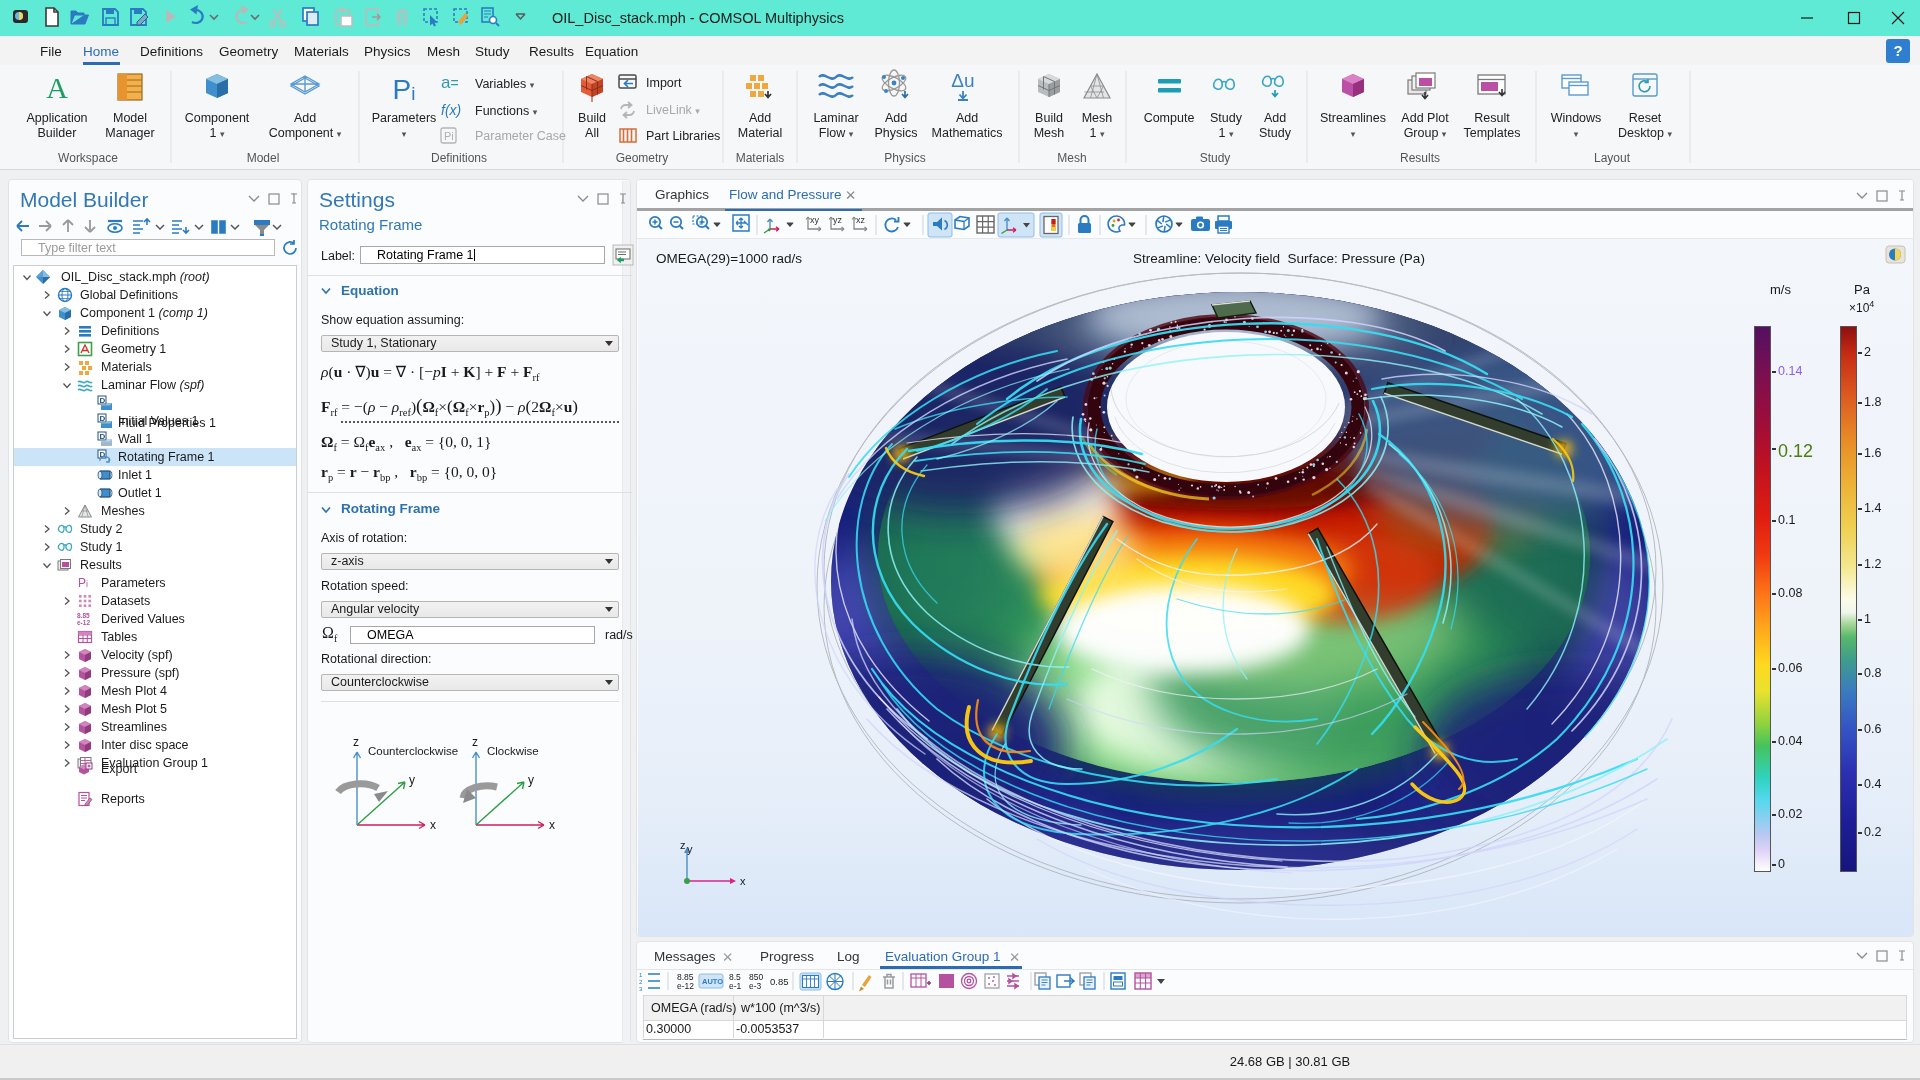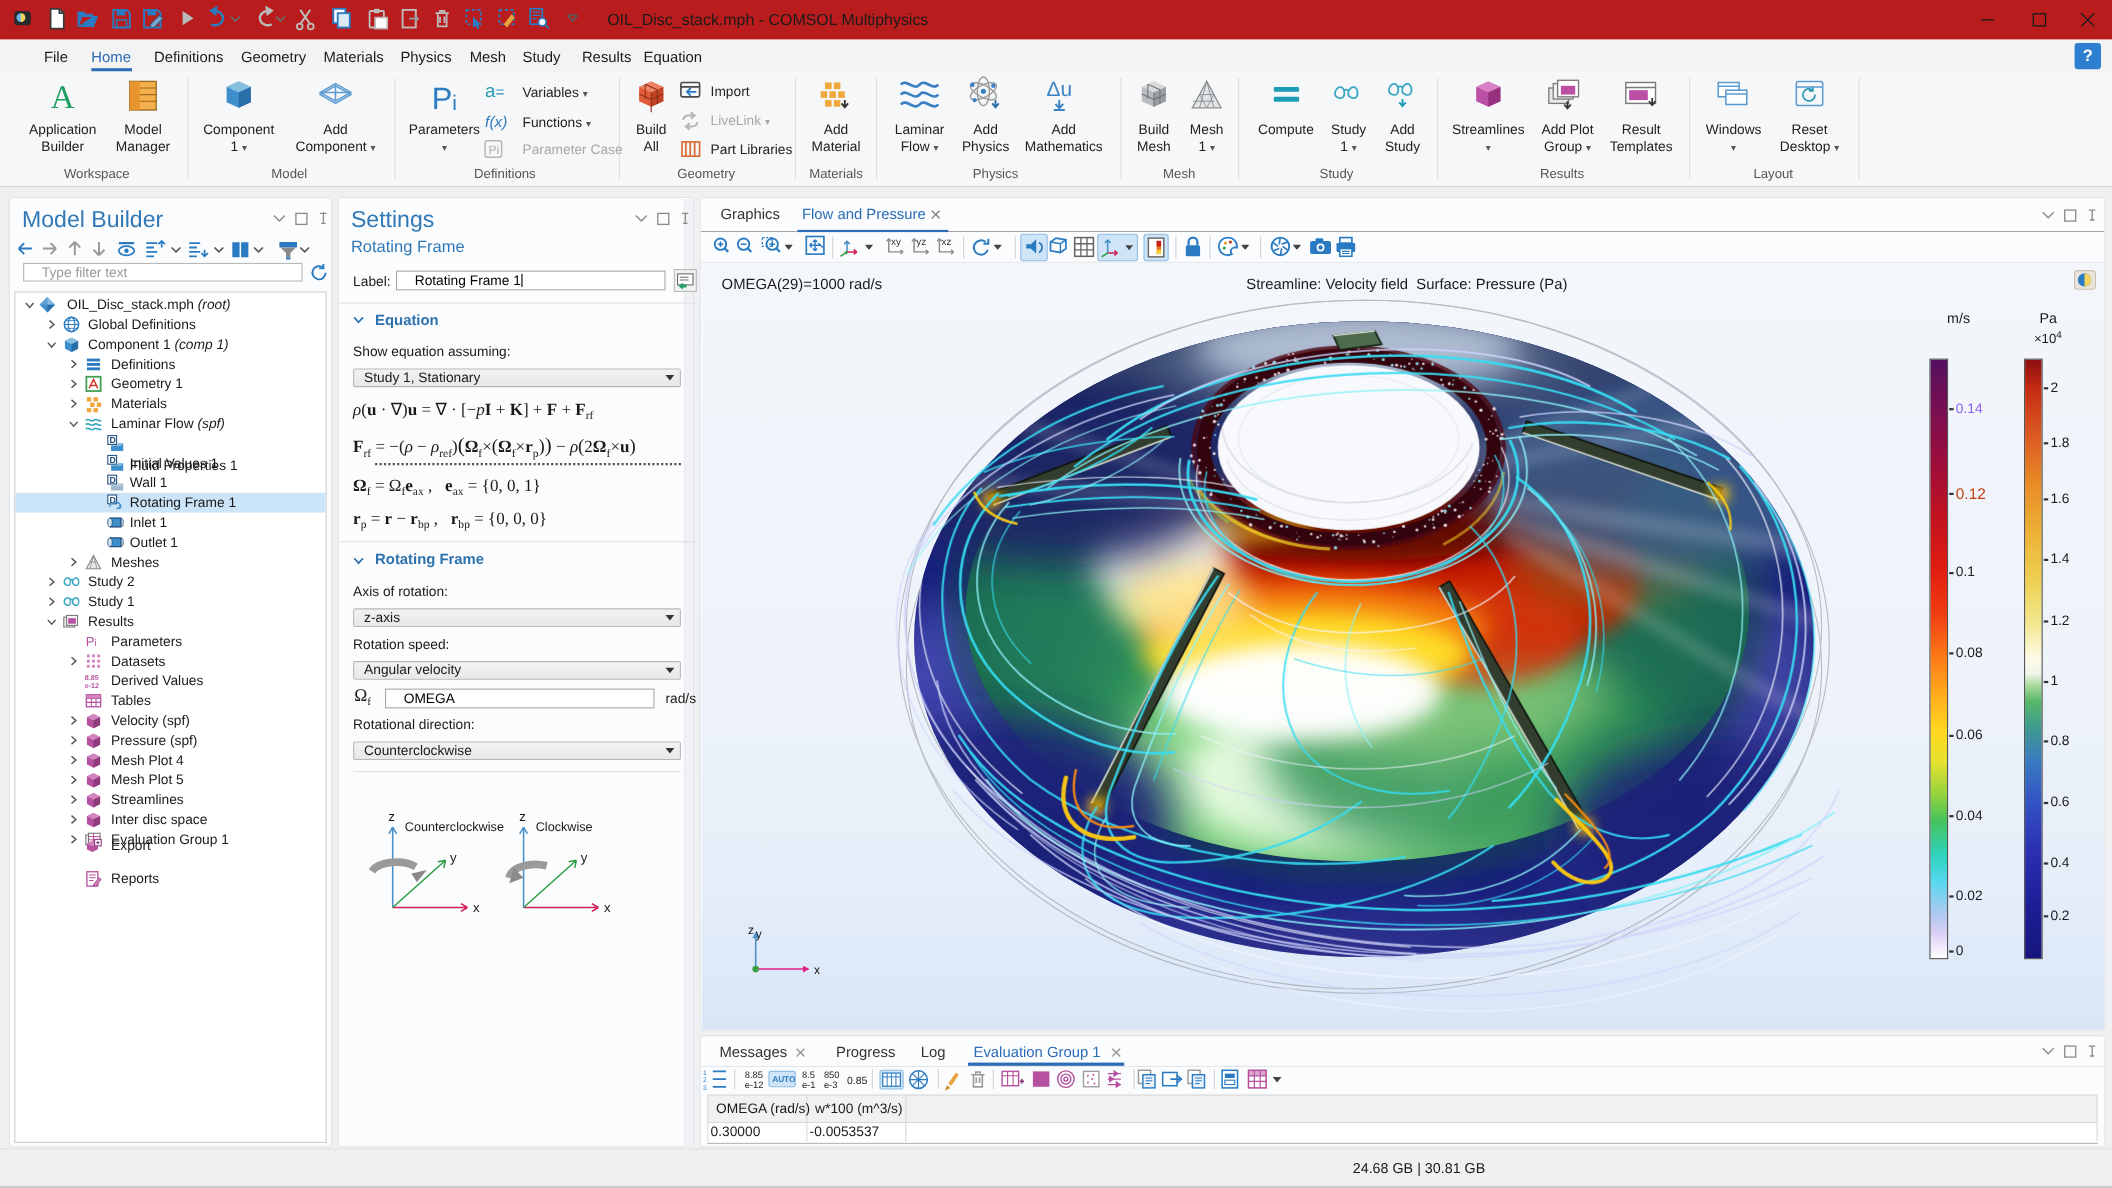--- a/index.html
+++ b/index.html
@@ -1,20 +1,20 @@
 <!DOCTYPE html>
 <html><head>
 <meta charset="utf-8">
 <style>
 * { margin:0; padding:0; box-sizing:border-box; }
 html,body { width:1920px; height:1080px; overflow:hidden; font-family:"Liberation Sans", sans-serif; background:#eef0f1; }
 #root { position:absolute; left:0; top:0; width:1920px; height:1080px; }
 .abs { position:absolute; }
 
-#titlebar { left:0; top:0; width:1920px; height:36px; background:#b91c1c; }
+#titlebar { left:0; top:0; width:1920px; height:36px; background:#5eead4; }
 #menubar { left:0; top:36px; width:1920px; height:29px; background:#f3f3f3; }
 .menuitem { position:absolute; top:8px; font-size:13.5px; color:#1b1b1b; }
 #ribbon { left:0; top:65px; width:1920px; height:105px; background:#f6f7f8; border-bottom:1px solid #d5d8da; }
 
 .panel { position:absolute; background:#fbfcfe; border:1px solid #e2e3e5; border-radius:4px; }
 .ptitle { position:absolute; left:11px; top:8px; font-size:21px; color:#3178b5; }
 
 #tree { position:absolute; left:4px; top:85px; width:284px; height:774px; background:#ffffff; border:1px solid #cdcdcd; font-size:12.5px; color:#1a1a1a; overflow:hidden; }
 .trow { position:absolute; height:18px; line-height:18px; white-space:nowrap; }
 .trow i { font-style:italic; }
@@ -22,21 +22,21 @@
 .slabel { position:absolute; font-size:12.5px; color:#1a1a1a; }
 .sechead { position:absolute; font-size:13.5px; color:#2e72ad; font-weight:700; }
 .dropdown { position:absolute; height:17px; background:linear-gradient(#f2f2f2,#e8e8e8); border:1px solid #b6b6b6; border-radius:2px; font-size:12.5px; color:#1a1a1a; line-height:15px; padding-left:9px; }
 .dropdown .da { position:absolute; right:5px; top:5px; width:0; height:0; border-left:4px solid transparent; border-right:4px solid transparent; border-top:5px solid #333; }
 .tfield { position:absolute; height:18px; background:#fff; border:1px solid #a8a8a8; font-size:12.5px; color:#000; line-height:16px; padding-left:16px; }
 .hdiv { position:absolute; height:1px; background:#dde0e2; }
 .eq { position:absolute; font-family:"Liberation Serif", serif; font-size:15.5px; color:#1a1a1a; white-space:nowrap; }
 .eq b { font-weight:700; }
 .eq sub { font-size:10.5px; }
 
-#gtabs { position:absolute; left:0; top:0; width:100%; height:31px; background:#fbfcfe; border-bottom:1px solid #a3a3a3; }
+#gtabs { position:absolute; left:0; top:0; width:100%; height:31px; background:#fbfcfe; border-bottom:3px solid #a3a3a3; }
 .gtab { position:absolute; top:7px; font-size:13.5px; color:#333; }
 #gtoolbar { position:absolute; left:0; top:31px; width:100%; height:28px; background:#fbfcfe; border-bottom:1px solid #e6e8ea; }
 .plottext { position:absolute; font-size:13.5px; color:#1a1a1a; }
 
 .btab { position:absolute; top:7px; font-size:13.5px; color:#333; }
 
 #statusbar { left:0; top:1044px; width:1920px; height:36px; background:#f0f0f0; border-top:1px solid #e0e0e0; }
 </style>
 </head>
 <body>
@@ -1292,21 +1292,21 @@
     <div class="plottext" style="left:19px;top:71px;">OMEGA(29)=1000 rad/s</div>
     <div class="plottext" style="left:496px;top:71px;">Streamline: Velocity field&nbsp;&nbsp;Surface: Pressure (Pa)</div>
 
 <div class="abs" style="left:1133px;top:102px;font-size:13px;color:#1a1a1a;">m/s</div>
 <div class="abs" style="left:1217px;top:102px;font-size:13px;color:#1a1a1a;">Pa</div>
 <div class="abs" style="left:1212px;top:119px;font-size:12px;color:#1a1a1a;">×10<sup style="font-size:9px;">4</sup></div>
 <div class="abs" style="left:1117px;top:146px;width:17px;height:546px;background:linear-gradient(to top, #ffffff 0%, #dcd0f5 4%, #b4c8f2 7%, #55d8ee 13%, #2fd3c0 17%, #45c35c 23%, #8fd23f 27%, #e8e22e 33%, #ffd81f 38%, #ffa41c 45%, #fc6c16 52%, #f03a12 58%, #e01d10 65%, #c11220 74%, #a00d38 82%, #7c0f50 91%, #531060 100%);border:1px solid #555;"></div>
 <div class="abs" style="left:1203px;top:146px;width:17px;height:546px;background:linear-gradient(to top, #16157e 0%, #1d1e96 9%, #2b2fb2 18%, #3353c4 26%, #3a7ac0 33%, #3f9e8a 39%, #58b86a 43%, #a8d89a 45.5%, #eef6ea 47.5%, #fdfbe8 50%, #f3e88e 56%, #efd052 63%, #edb236 71%, #e88d26 79%, #dd5c22 87%, #c62c14 95%, #8e0f10 100%);border:1px solid #555;"></div>
 <div class="abs" style="left:1141px;top:184px;font-size:12.5px;color:#8b5cf6;">0.14</div>
 <div class="abs" style="left:1135px;top:191px;width:4px;height:1.5px;background:#333;"></div>
-<div class="abs" style="left:1141px;top:261px;font-size:14px;color:#c2410c;">0.12</div>
+<div class="abs" style="left:1141px;top:261px;font-size:18px;color:#4d7c0f;">0.12</div>
 <div class="abs" style="left:1135px;top:268px;width:4px;height:1.5px;background:#333;"></div>
 <div class="abs" style="left:1141px;top:333px;font-size:12.5px;color:#1a1a1a;">0.1</div>
 <div class="abs" style="left:1135px;top:340px;width:4px;height:1.5px;background:#333;"></div>
 <div class="abs" style="left:1141px;top:406px;font-size:12.5px;color:#1a1a1a;">0.08</div>
 <div class="abs" style="left:1135px;top:413px;width:4px;height:1.5px;background:#333;"></div>
 <div class="abs" style="left:1141px;top:481px;font-size:12.5px;color:#1a1a1a;">0.06</div>
 <div class="abs" style="left:1135px;top:488px;width:4px;height:1.5px;background:#333;"></div>
 <div class="abs" style="left:1141px;top:554px;font-size:12.5px;color:#1a1a1a;">0.04</div>
 <div class="abs" style="left:1135px;top:561px;width:4px;height:1.5px;background:#333;"></div>
 <div class="abs" style="left:1141px;top:627px;font-size:12.5px;color:#1a1a1a;">0.02</div>

